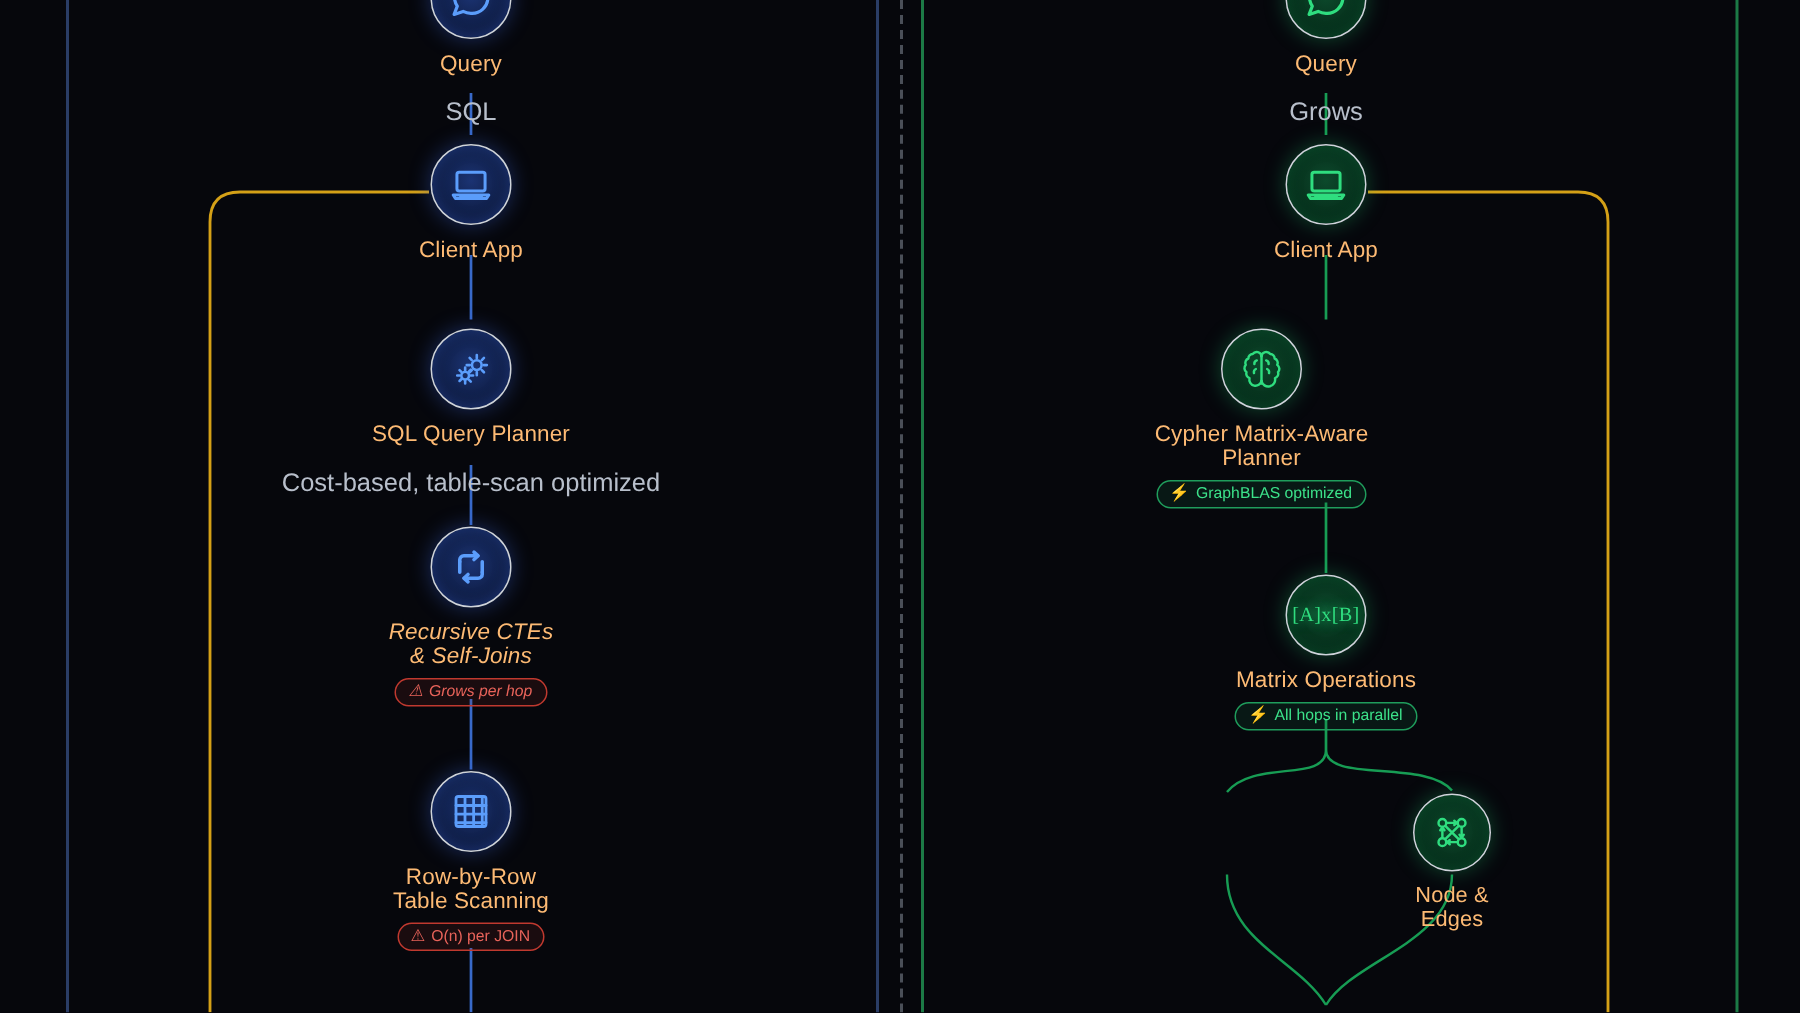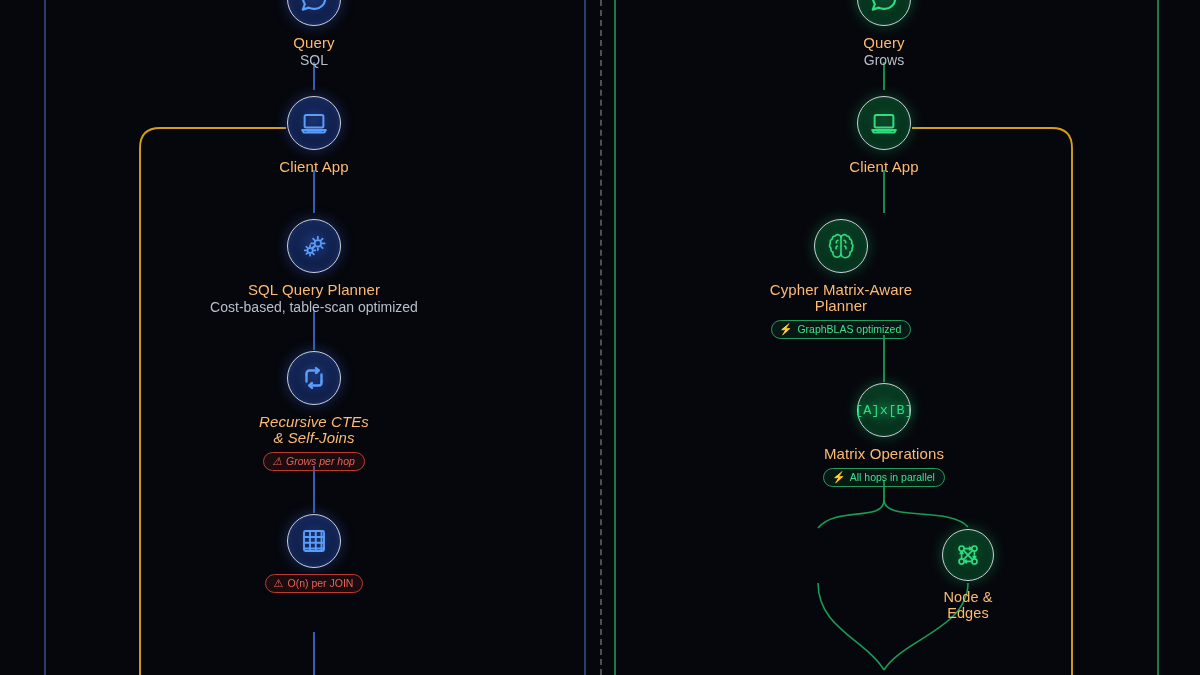--- a/index.html
+++ b/index.html
@@ -42,32 +42,32 @@
   }
   .circle.green{
     background:radial-gradient(circle at 50% 45%, #0c4a2c 0%, #07311d 55%, #041a10 100%);
     box-shadow:0 0 14px rgba(30,190,110,.35), inset 0 0 10px rgba(20,180,100,.25);
   }
   .circle.small{ width:52px; height:52px; }
   .circle svg{ display:block; }
   .matrix-txt{
     color:#2fdd7f; font-size:13.5px; letter-spacing:.2px;
     text-shadow:0 0 8px rgba(45,220,130,.75);
-    font-family:Liberation Mono, monospace;
+    font-family:Liberation Serif, serif;
   }
 
   .label{
     margin-top:9px;
     color:#fdba74; font-size:14.5px; line-height:1.08;
     text-align:center; white-space:pre-line; letter-spacing:.1px;
   }
   .label.lg{ font-size:15px; }
   .sub{
-    margin-top:1px;
-    color:#b8bfcb; font-size:14px; text-align:center; white-space:pre-line;
+    margin-top:14px;
+    color:#b8bfcb; font-size:17px; text-align:center; white-space:pre-line;
   }
 
   .badge{
     margin-top:6px;
     display:inline-flex; align-items:center; gap:4px;
     padding:2.5px 9px 3px 8px;
     border-radius:11px; font-size:10.5px; line-height:1; white-space:nowrap;
   }
   .badge.warn{
     border:1px solid #c0392f; color:#e8635a;
@@ -174,20 +174,22 @@
     </div>
   </div>
 
   <div class="node" style="left:314px; top:514px;">
     <div class="circle blue">
       <svg width="30" height="30" viewBox="0 0 24 24" fill="none" stroke="#5b9dfb" stroke-width="1.5" stroke-linecap="round" stroke-linejoin="round">
         <rect x="4" y="4" width="16" height="16" rx="1.2"></rect>
         <path d="M4 8.8h16M4 13.4h16M4 18h16M8.8 4v16M13.4 4v16M18 4v16"></path>
       </svg>
     </div>
+    <div class="label lg">Row-by-Row
+Table Scanning</div>
     <div class="badge warn">
       <span class="gl">⚠</span>
       <span>O(n) per JOIN</span>
     </div>
   </div>
 
   <div class="node" style="left:884px; top:-28px;">
     <div class="circle green">
       <svg width="30" height="30" viewBox="0 0 24 24" fill="none" stroke="#2fdd7f" stroke-width="1.7" stroke-linecap="round" stroke-linejoin="round">
         <path d="M21 11.5a8.4 8.4 0 0 1-9 8.4 9 9 0 0 1-4.2-1L3 20.5l1.7-4.4A8.4 8.4 0 0 1 12 3.1a8.4 8.4 0 0 1 9 8.4z"></path>

